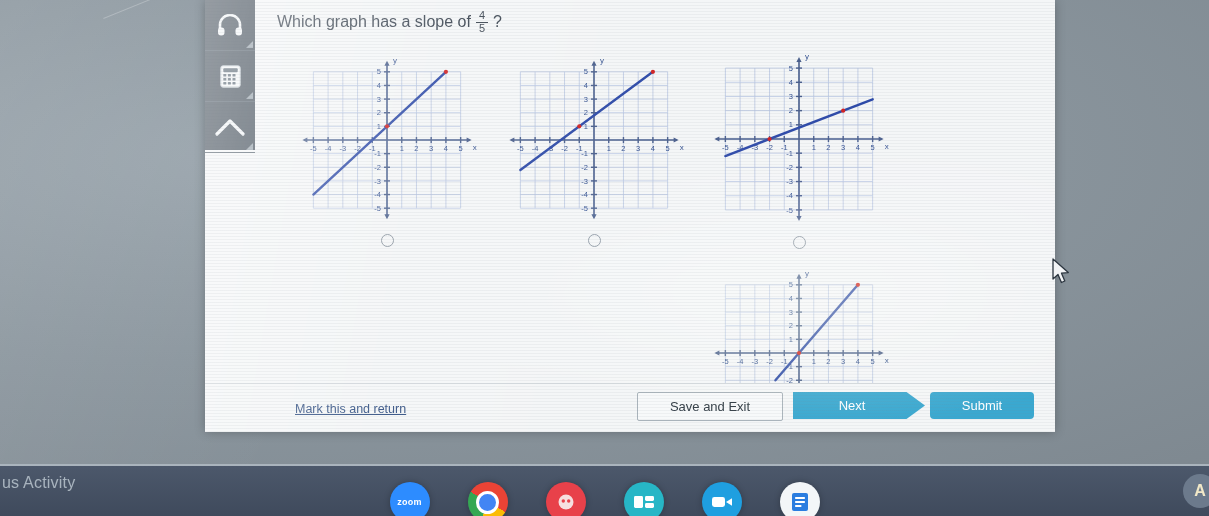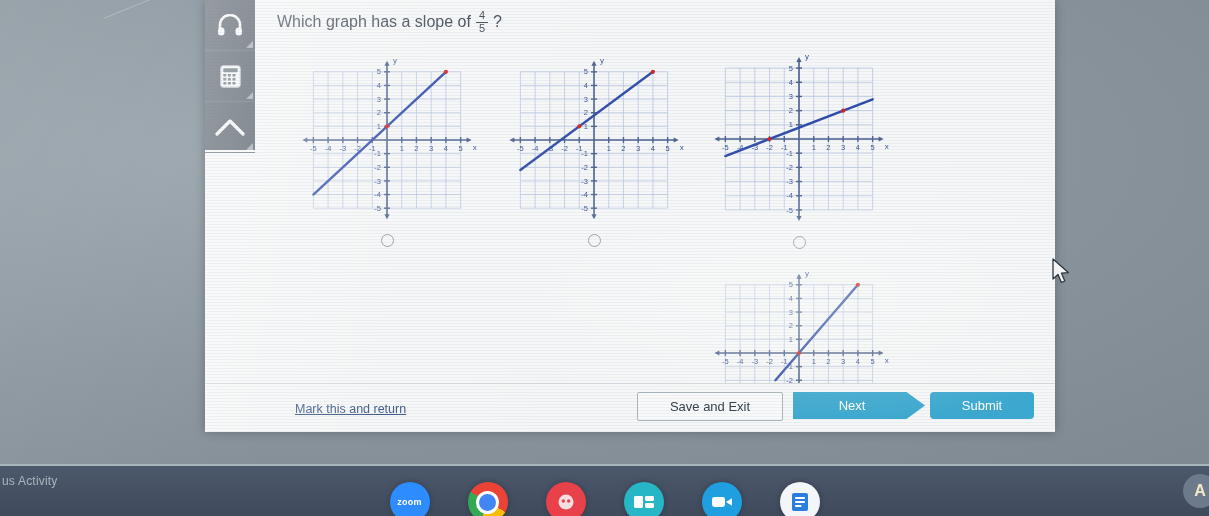--- a/index.html
+++ b/index.html
@@ -45,21 +45,21 @@
   .si-zoom{background:#2d8cff;font-size:9px;letter-spacing:.3px;}
   .si-chrome{background:conic-gradient(#ea4335 0deg 120deg,#fbbc05 120deg 200deg,#34a853 200deg 300deg,#ea4335 300deg 360deg);}
   .si-chrome:after{content:"";position:absolute;width:17px;height:17px;border-radius:50%;background:#4285f4;border:3px solid #fff;}
   .si-red{background:#e8414a;}
   .si-teal{background:#27b6c6;}
   .si-blue{background:#1f9fe0;}
   .si-doc{background:#f3f6f8;}
   .icon-svg{display:block;}
   #activity-text{
     position:absolute;left:2px;top:8px;
-    color:#c9d4dc;font-size:12px;opacity:.75;letter-spacing:.2px;
+    color:#c9d4dc;font-size:16px;opacity:.75;letter-spacing:.2px;
   }
   #avatar{
     position:absolute;right:-8px;top:8px;width:34px;height:34px;border-radius:50%;
     background:#6c7a8c;color:#f2e9c8;font-size:16px;font-weight:bold;
     display:flex;align-items:center;justify-content:center;
   }
 
   
   #app{
     position:absolute;left:205px;top:0px;width:850px;height:432px;

